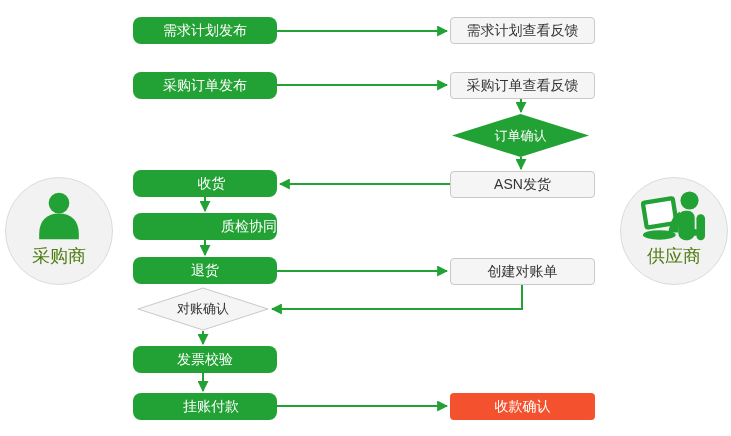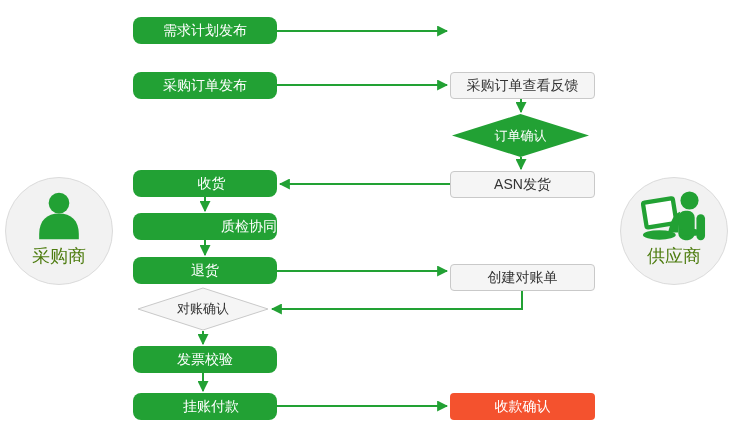--- a/index.html
+++ b/index.html
@@ -98,23 +98,24 @@
   <div class="node green left-col" style="top:346px;">发票校验</div>
   <div class="node green left-col" style="top:393px;padding-left:12px;">挂账付款</div>
 
   <div class="diamond white" style="left:137px;top:287px;width:132px;height:44px;">
     <svg viewBox="0 0 132 44" preserveAspectRatio="none" xmlns="http://www.w3.org/2000/svg">
       <polygon points="66,1 131,22 66,43 1,22" fill="#F5F5F5" stroke="#C9C9C9" stroke-width="1"></polygon>
     </svg>
     <span>对账确认</span>
   </div>
 
+  <div class="node white right-col" style="top:17px;">需求计划查看反馈</div>
   <div class="node white right-col" style="top:72px;">采购订单查看反馈</div>
   <div class="node white right-col" style="top:171px;">ASN发货</div>
-  <div class="node white right-col" style="top:264px;text-align:center;">创建对账单</div>
+  <div class="node white right-col" style="top:258px;text-align:center;">创建对账单</div>
   <div class="node red   right-col" style="top:393px;">收款确认</div>
 
   <div class="diamond green" style="left:452px;top:114px;width:137px;height:43px;">
     <svg viewBox="0 0 137 43" preserveAspectRatio="none" xmlns="http://www.w3.org/2000/svg">
       <polygon points="68.5,0 137,21.5 68.5,43 0,21.5" fill="#22A134"></polygon>
     </svg>
     <span>订单确认</span>
   </div>
 
 </div>

